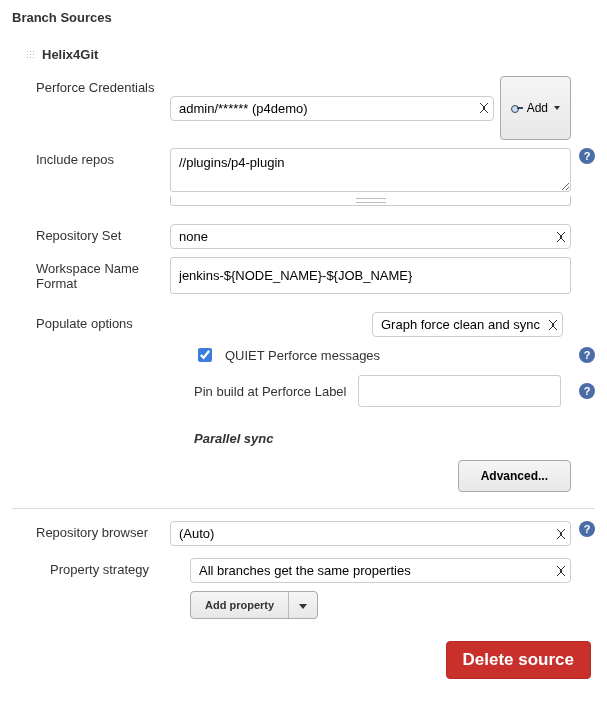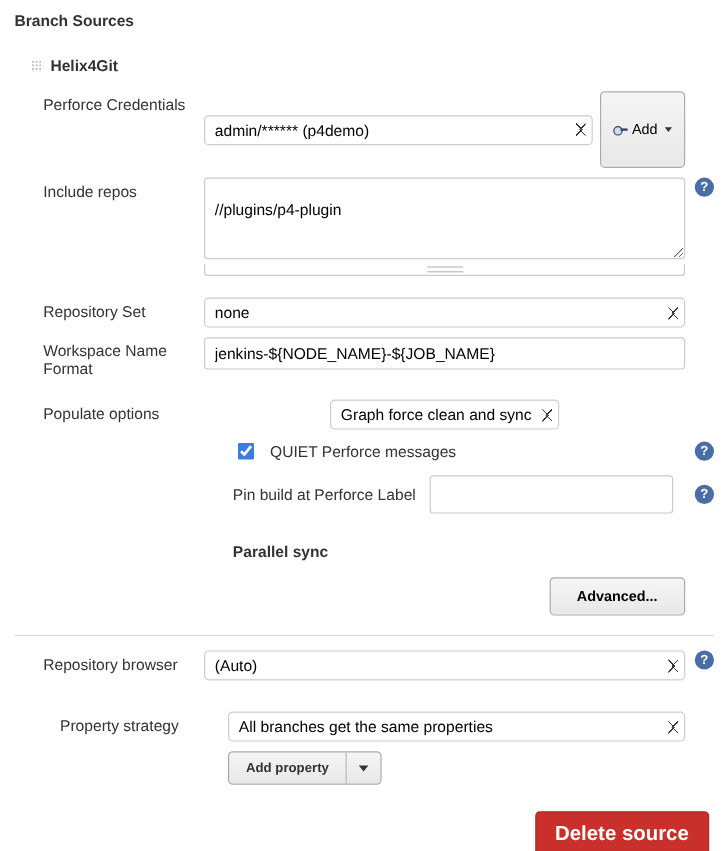--- a/index.html
+++ b/index.html
@@ -89,33 +89,33 @@
     padding: 3px 22px 3px 8px;
     font-size: 13px;
     background: #fff;
     appearance: none;
     height: 25px;
   }
   textarea {
     flex: 1;
     border: 1px solid #ccc;
     border-radius: 3px;
-    padding: 18px 8px;
+    padding: 6px 8px;
     font-size: 13px;
     font-family: inherit;
     resize: both;
     height: 96px;
   }
   input[type="text"] {
     flex: 1;
     border: 1px solid #ccc;
     border-radius: 3px;
     padding: 4px 8px;
     font-size: 13px;
-    height: 27px;
+    height: 37px;
   }
   .btn {
     border: 1px solid #aaa;
     background: linear-gradient(#f5f5f5, #e8e8e8);
     border-radius: 4px;
     padding: 5px 14px;
     font-size: 12px;
     cursor: pointer;
     display: inline-flex;
     align-items: center;
@@ -177,20 +177,21 @@
     accent-color: #3b7ddd;
     width: 14px; height: 14px;
   }
   .inner-section {
     padding-left: 182px;
   }
   .subhead {
     font-weight: 700;
     font-size: 13px;
     padding: 18px 0 8px 0;
+    font-style: italic;
   }
   .right-align {
     display: flex;
     justify-content: flex-end;
     padding: 6px 24px 16px 0;
   }
   .grabber {
     border-left: 1px solid #ccc;
     border-right: 1px solid #ccc;
     border-bottom: 1px solid #ccc;
@@ -316,21 +317,21 @@
   <div class="form-row">
     <div class="form-label">Workspace Name Format</div>
     <div class="form-control-area">
       <input type="text" value="jenkins-${NODE_NAME}-${JOB_NAME}" style="">
     </div>
     <div class="spacer-col"></div>
   </div>
 
   <div class="form-row" style="margin-top:10px;gap:16px;">
     <div class="form-label">Populate options</div>
-    <div class="form-control-area" style="flex-direction:column; align-items:center;">
+    <div class="form-control-area" style="flex-direction:column; align-items:flex-end;">
       <div class="select-wrap">
         <select>
           <option>Graph force clean and sync</option>
         </select>
       </div>
     </div>
     <div class="spacer-col"></div>
   </div>
 
   <div class="inner-section">
@@ -370,21 +371,21 @@
       <select>
         <option>(Auto)</option>
       </select>
     </div>
   </div>
   <div class="spacer-col" style="display:flex;align-items:center;">
     <span class="help-icon">?</span>
   </div>
 </div>
 
-<div class="form-row" style="margin-top:18px;">
+<div class="form-row" style="margin-top:4px;">
   <div class="form-label indent2">Property strategy</div>
   <div class="form-control-area">
     <div class="select-wrap">
       <select>
         <option>All branches get the same properties</option>
       </select>
     </div>
   </div>
   <div class="spacer-col"></div>
 </div>

